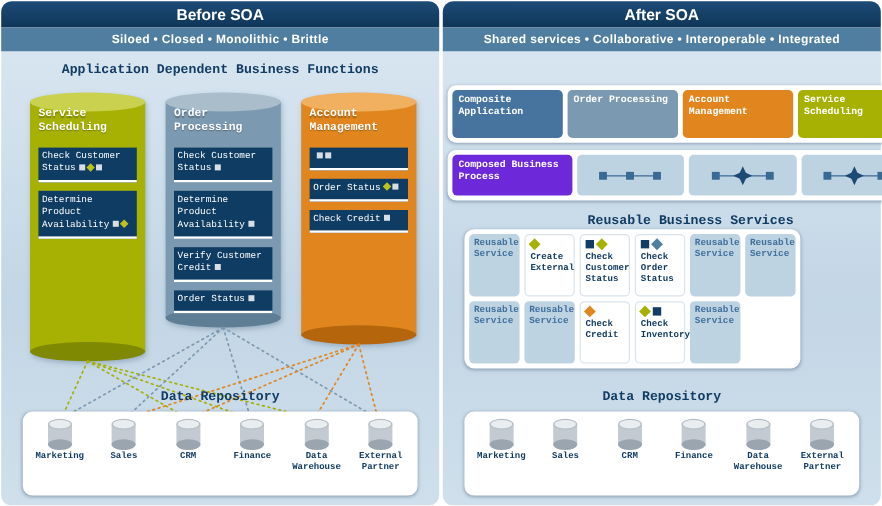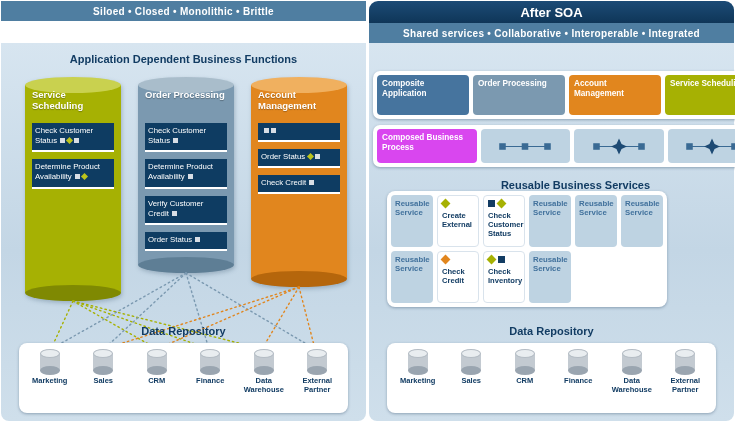--- a/index.html
+++ b/index.html
@@ -4,21 +4,21 @@
 <style>
   *{margin:0;padding:0;box-sizing:border-box;}
   html,body{width:735px;height:422px;}
   body{font-family:"Liberation Sans",sans-serif;background:#ffffff;position:relative;overflow:hidden;}
   #canvas{position:absolute;inset:0;}
   .panel{position:absolute;top:1px;width:365px;height:420px;}
   #panel-left{left:1px;}
   #panel-right{left:369px;border-radius:26px;}
   .panel-header{height:22px;background:linear-gradient(#1c4b76,#0f3658);border-radius:9px 9px 0 0;color:#fff;font-weight:bold;font-size:13px;display:flex;align-items:center;justify-content:center;}
   .panel-subtitle{height:20px;background:#4f7ea1;color:#fff;font-weight:bold;font-size:10px;display:flex;align-items:center;justify-content:center;letter-spacing:.3px;}
-  .panel-body{position:absolute;top:42px;left:0;right:0;bottom:0;background:linear-gradient(180deg,#d7e5f0,#c3d6e5 55%,#cfdfeb);border-radius:0 0 8px 8px;}
+  .panel-body{position:absolute;top:42px;left:0;right:0;bottom:0;background:linear-gradient(180deg,#d7e5f0,#c3d6e5 55%,#cfdfeb);border-radius:0 0 8px 8px;font-family:Liberation Mono, monospace;}
   .section-title{position:absolute;left:0;width:100%;top:10px;text-align:center;font-weight:bold;font-size:11px;color:#123c63;}
   .svc-title{top:136px;margin-left:24px;}
 
   
   .silo{position:absolute;filter:drop-shadow(1px 2px 2px rgba(20,50,80,.25));}
   .cyl-top{position:absolute;left:0;right:0;top:0;height:16px;border-radius:50%;background:var(--ct);z-index:2;}
   .cyl-mid{position:absolute;left:0;right:0;top:8px;bottom:8px;background:var(--c);z-index:1;}
   .cyl-bot{position:absolute;left:0;right:0;bottom:0;height:16px;border-radius:50%;background:var(--cb);z-index:1;}
   .silo-content{position:absolute;left:7px;right:7px;top:12px;bottom:10px;z-index:3;}
   .silo-title{color:#fff;font-weight:bold;font-size:9.5px;line-height:1.2;height:34px;text-shadow:0 1px 1px rgba(0,0,0,.3);}
@@ -54,20 +54,21 @@
   .svc.named{background:#fff;border:1px solid #d9e3ec;color:#123c63;font-size:7.6px;}
   .svc-icons{height:10px;margin-bottom:1px;}
   .svc-icons .mini{width:7px;height:7px;margin:0 3px 0 0;}
 </style>
 </head>
 <body>
 
 <div id="canvas">
 
   <section class="panel" id="panel-left">
+    <div class="panel-header">Before SOA</div>
     <div class="panel-subtitle">Siloed • Closed • Monolithic • Brittle</div>
     <div class="panel-body">
       <div class="section-title">Application Dependent Business Functions</div>
       <div id="silos">
           <div class="silo" style="left: 24px; top: 34px; width: 96px; height: 224px; --c: #a6b103; --ct: #c9d14f; --cb: #7f8902;">
             <div class="cyl-top"></div>
             <div class="cyl-mid"></div>
             <div class="cyl-bot"></div>
             <div class="silo-content">
               <div class="silo-title">Service Scheduling</div>
@@ -171,21 +172,21 @@
     <div class="panel-header">After SOA</div>
     <div class="panel-subtitle">Shared services • Collaborative • Interoperable • Integrated</div>
     <div class="panel-body">
       <div class="comp-row1" id="comp-row1">
           <div class="comp-box" style="background: rgb(70, 116, 158);">Composite Application</div>
           <div class="comp-box" style="background: rgb(123, 153, 176);">Order Processing</div>
           <div class="comp-box" style="background: rgb(225, 134, 30);">Account Management</div>
           <div class="comp-box" style="background: rgb(166, 177, 3);">Service Scheduling</div>
         </div>
       <div class="comp-row2" id="comp-row2">
-          <div class="comp-box" style="background: #d946ef;">Composed Business Process</div>
+          <div class="comp-box" style="background: #6d28d9;">Composed Business Process</div>
           <div class="flow-box">
             <svg viewBox="0 0 64 20" class="flow-svg">
               <line x1="8" y1="10" x2="56" y2="10" stroke="#3a6a94" stroke-width="1.2"></line>
               <rect x="4.5" y="6.5" width="7" height="7" fill="#3a6a94"></rect>
               <rect x="28.5" y="6.5" width="7" height="7" fill="#3a6a94"></rect>
               <rect x="52.5" y="6.5" width="7" height="7" fill="#3a6a94"></rect>
             </svg>
           </div>
           <div class="flow-box">
             <svg viewBox="0 0 64 20" class="flow-svg">
@@ -210,20 +211,24 @@
             <div class="svc-label">Reusable Service</div>
           </div>
           <div class="svc named">
             <div class="svc-icons"><span class="mini diamond" style="background: rgb(166, 177, 3);"></span></div>
             <div class="svc-label">Create External</div>
           </div>
           <div class="svc named">
             <div class="svc-icons"><span class="mini square" style="background: rgb(18, 60, 99);"></span><span class="mini diamond" style="background: rgb(166, 177, 3);"></span></div>
             <div class="svc-label">Check Customer Status</div>
           </div>
+          <div class="svc named">
+            <div class="svc-icons"><span class="mini square" style="background: rgb(18, 60, 99);"></span><span class="mini diamond" style="background: rgb(79, 126, 161);"></span></div>
+            <div class="svc-label">Check Order Status</div>
+          </div>
           <div class="svc generic">
             <div class="svc-label">Reusable Service</div>
           </div>
           <div class="svc generic">
             <div class="svc-label">Reusable Service</div>
           </div>
           <div class="svc generic">
             <div class="svc-label">Reusable Service</div>
           </div>
           <div class="svc generic">

